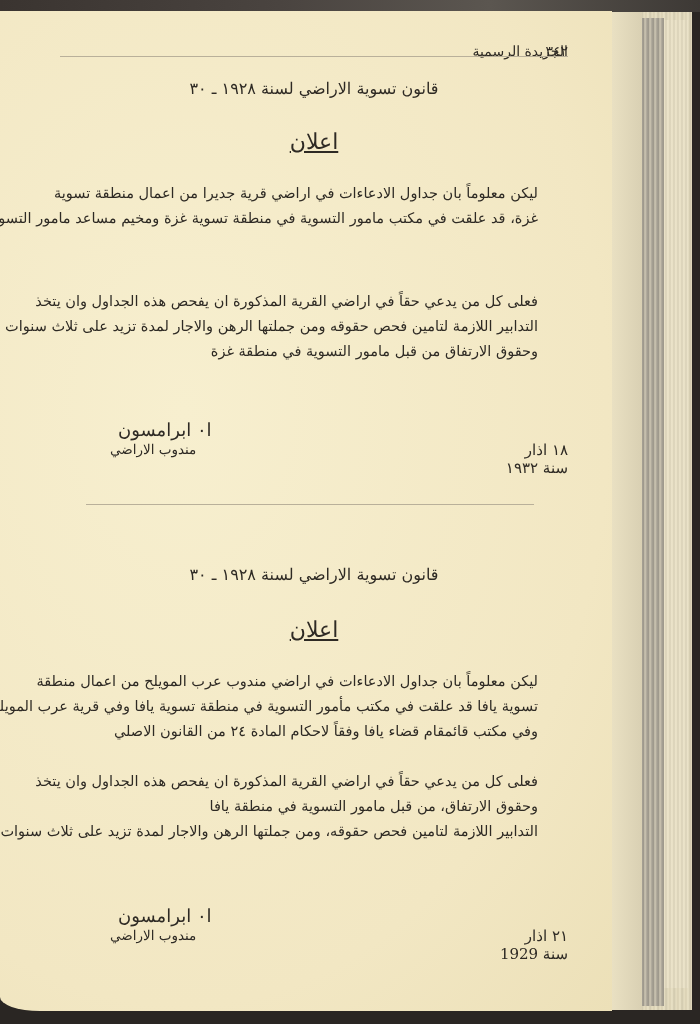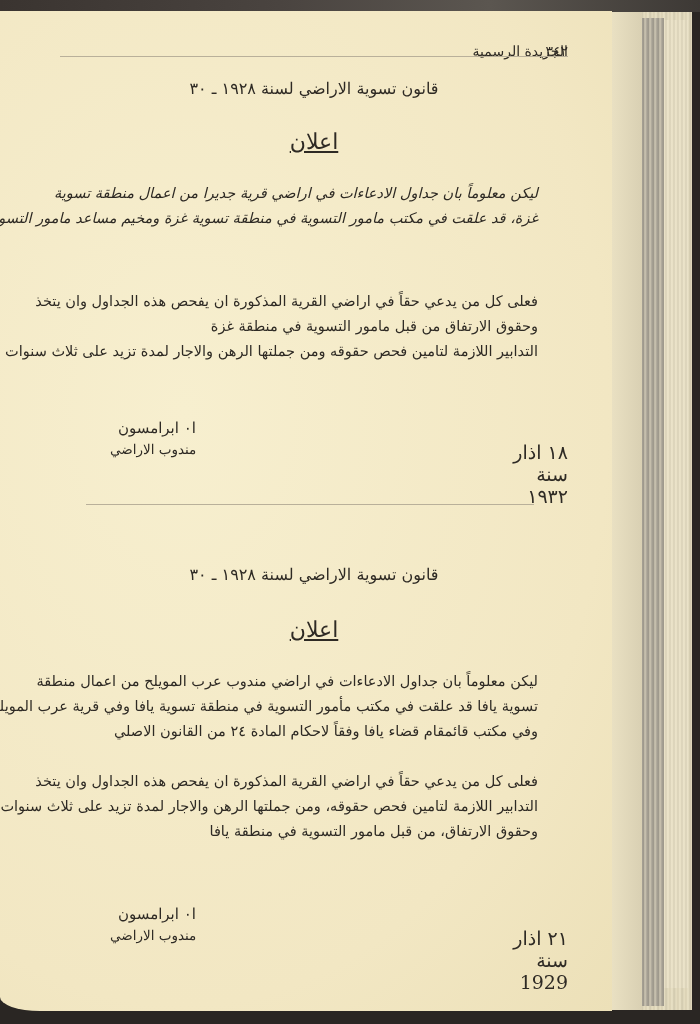--- a/index.html
+++ b/index.html
@@ -37,68 +37,68 @@
   }
   .running-header .title { position:absolute; left:0; right:0; top:0; }
   .running-header .pageno { position:absolute; right:0; top:0; font-size:14px;font-family:Liberation Serif, serif; }
   .rule { position:absolute; height:1px; background:#b9b09a; }
 
   .notice { position:absolute; left:60px; width:508px; }
   .notice .law-title { position:absolute; left:0; right:0; text-align:center; font-size:16px; }
   .notice .heading { position:absolute; left:0; right:0; text-align:center; font-size:22px;text-decoration:underline; }
   .notice .para { position:absolute; left:22px; width:456px; font-size:14.5px; line-height:25px; text-align:justify; }
   .notice .para .line { display:block; white-space:nowrap; }
-  .notice .sig-name { position:absolute; left:58px; font-size:15px; }
+  .notice .sig-name { position:absolute; left:58px; font-size:18px; }
   .notice .sig-role { position:absolute; left:50px; font-size:13.5px; }
-  .notice .date { position:absolute; left:392px; font-size:19px;margin-left:44px; }
+  .notice .date { position:absolute; left:392px; font-size:15px;margin-left:44px; }
 </style>
 </head>
 <body>
 
 <div class="top-strip"></div>
 
 <div class="page">
 
   <div class="running-header rtl">
     <span class="pageno">٣٤٢</span>
     <span class="title">الجريدة الرسمية</span>
   </div>
   <div class="rule" style="left:60px; top:45px; width:508px;"></div>
 
   <div class="notice rtl" style="top:68px; height:400px;">
     <div class="law-title" style="top:0;">قانون تسوية الاراضي لسنة ١٩٢٨ ـ ٣٠</div>
     <div class="heading" style="top:50px;">اعلان</div>
-    <div class="para" style="top:102px;font-style:italic;">
+    <div class="para" style="top:102px;">
       <span class="line">ليكن معلوماً بان جداول الادعاءات في اراضي قرية جديرا من اعمال منطقة تسوية</span>
       <span class="line">غزة، قد علقت في مكتب مامور التسوية في منطقة تسوية غزة ومخيم مساعد مامور التسوية</span>
     </div>
     <div class="para" style="top:210px;">
       <span class="line">فعلى كل من يدعي حقاً في اراضي القرية المذكورة ان يفحص هذه الجداول وان يتخذ</span>
+      <span class="line">التدابير اللازمة لتامين فحص حقوقه ومن جملتها الرهن والاجار لمدة تزيد على ثلاث سنوات</span>
       <span class="line">وحقوق الارتفاق من قبل مامور التسوية في منطقة غزة</span>
-      <span class="line">التدابير اللازمة لتامين فحص حقوقه ومن جملتها الرهن والاجار لمدة تزيد على ثلاث سنوات</span>
     </div>
     <div class="sig-name" style="top:340px;">ا٠ ابرامسون</div>
     <div class="sig-role" style="top:362px;">مندوب الاراضي</div>
     <div class="date" style="top:362px;">١٨ اذار سنة ١٩٣٢</div>
   </div>
 
   <div class="rule" style="left:86px; top:493px; width:448px;"></div>
 
   <div class="notice rtl" style="top:554px; height:400px;">
     <div class="law-title" style="top:0;">قانون تسوية الاراضي لسنة ١٩٢٨ ـ ٣٠</div>
     <div class="heading" style="top:52px;">اعلان</div>
     <div class="para" style="top:104px;">
       <span class="line">ليكن معلوماً بان جداول الادعاءات في اراضي مندوب عرب المويلح من اعمال منطقة</span>
       <span class="line">تسوية يافا قد علقت في مكتب مأمور التسوية في منطقة تسوية يافا وفي قرية عرب المويلح</span>
       <span class="line">وفي مكتب قائمقام قضاء يافا وفقاً لاحكام المادة ٢٤ من القانون الاصلي</span>
     </div>
     <div class="para" style="top:204px;">
       <span class="line">فعلى كل من يدعي حقاً في اراضي القرية المذكورة ان يفحص هذه الجداول وان يتخذ</span>
+      <span class="line">وحقوق الارتفاق، من قبل مامور التسوية في منطقة يافا</span>
       <span class="line">التدابير اللازمة لتامين فحص حقوقه، ومن جملتها الرهن والاجار لمدة تزيد على ثلاث سنوات</span>
-      <span class="line">وحقوق الارتفاق، من قبل مامور التسوية في منطقة يافا</span>
     </div>
     <div class="sig-name" style="top:340px;">ا٠ ابرامسون</div>
     <div class="sig-role" style="top:362px;">مندوب الاراضي</div>
     <div class="date" style="top:362px;">٢١ اذار سنة 1929</div>
   </div>
 </div>
 
 <div class="page-stack">
   <div class="edge-a"></div>
   <div class="edge-b"></div>

